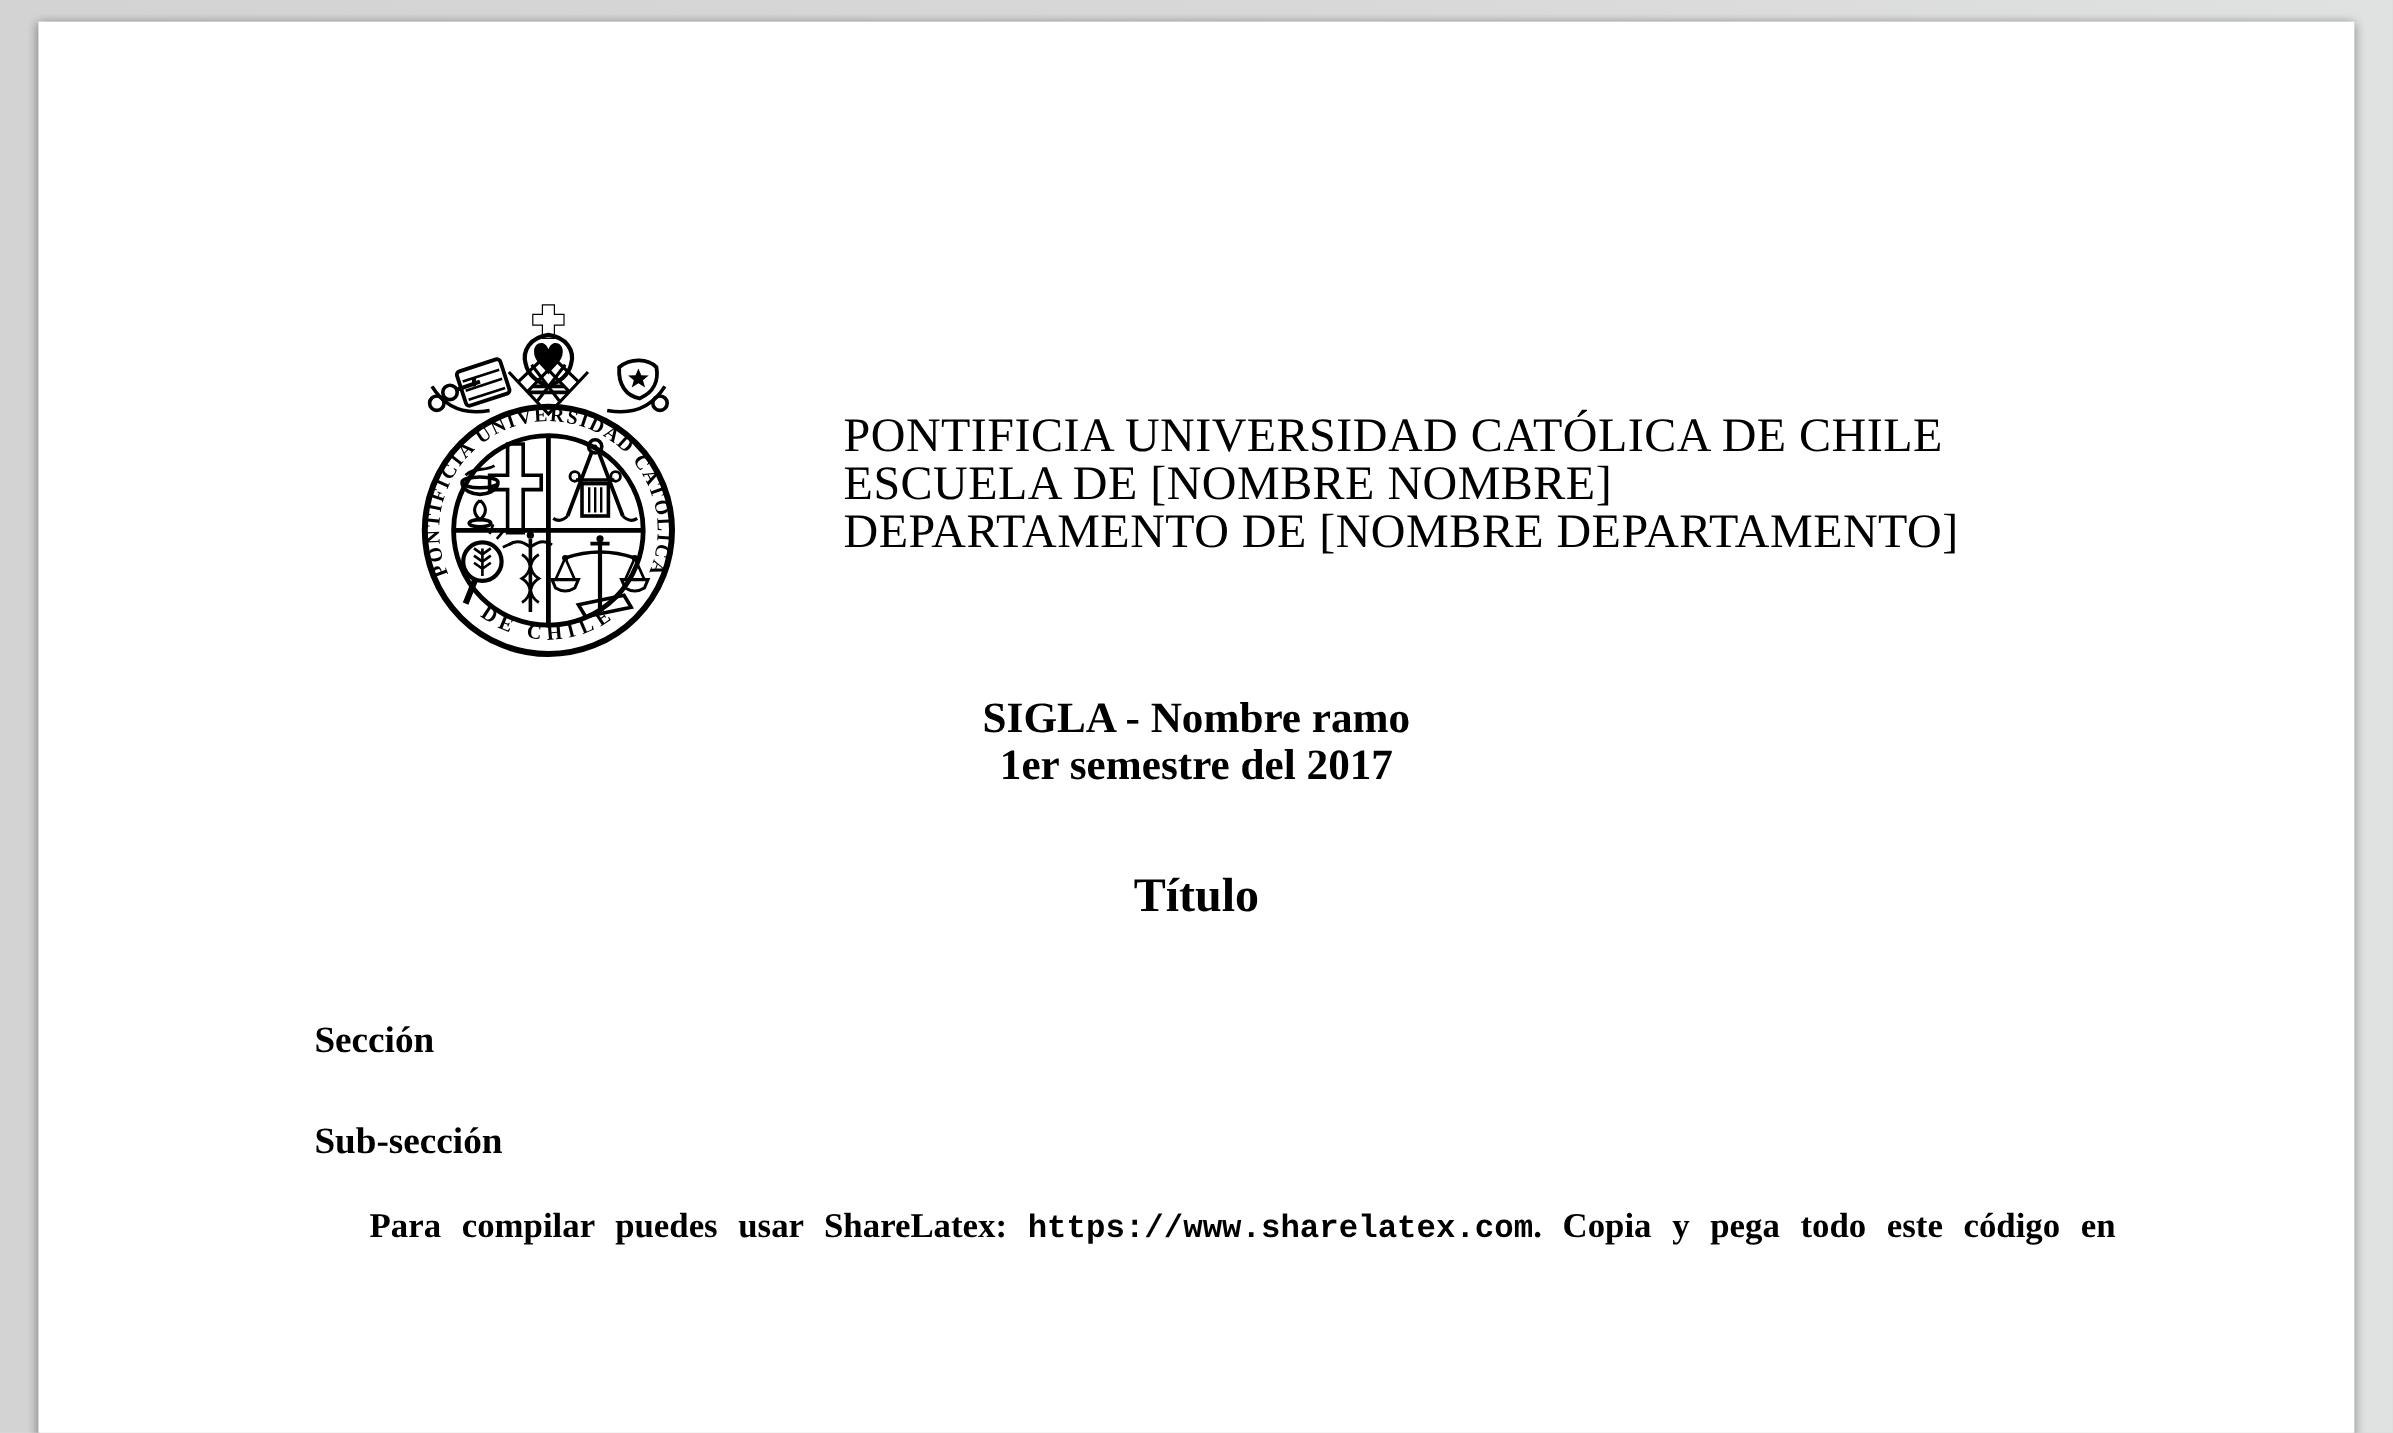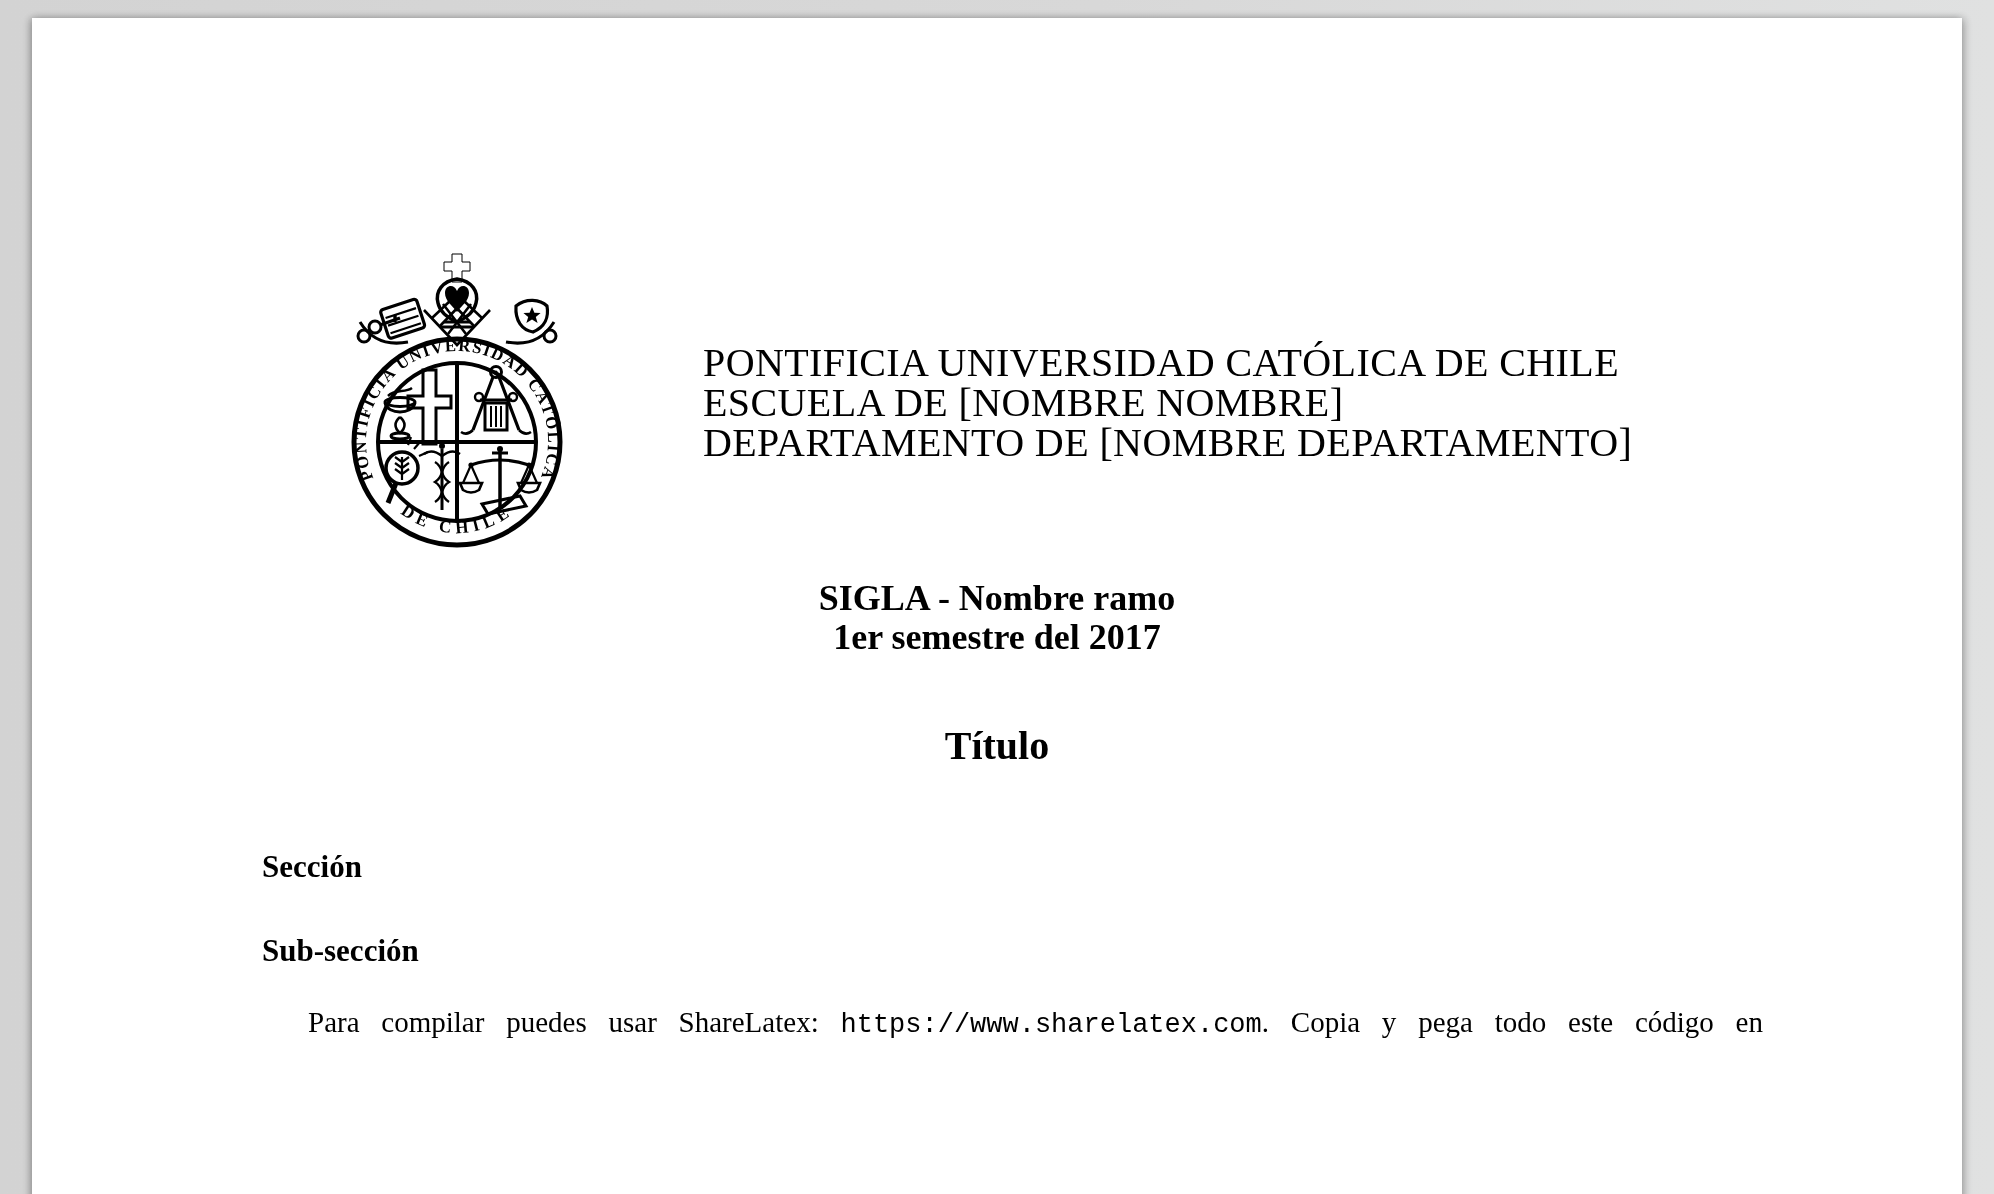--- a/index.html
+++ b/index.html
@@ -68,20 +68,21 @@
   .body-par {
     position: absolute;
     left: 230px; top: 986px;
     width: 1501px;
     font-size: 29px;
     line-height: 37px;
   }
   .jline {
     text-align: justify;
     text-align-last: justify;
+    font-weight: bold;
   }
   .indent { text-indent: 46px; }
   .lastline { text-align: left; }
   .mono {
     font-family: "Liberation Mono", "DejaVu Sans Mono", monospace;
     font-size: 27px;
   }
   .it { font-style: italic; }
   svg .ln { stroke: #000; fill: none; }
   svg text {

